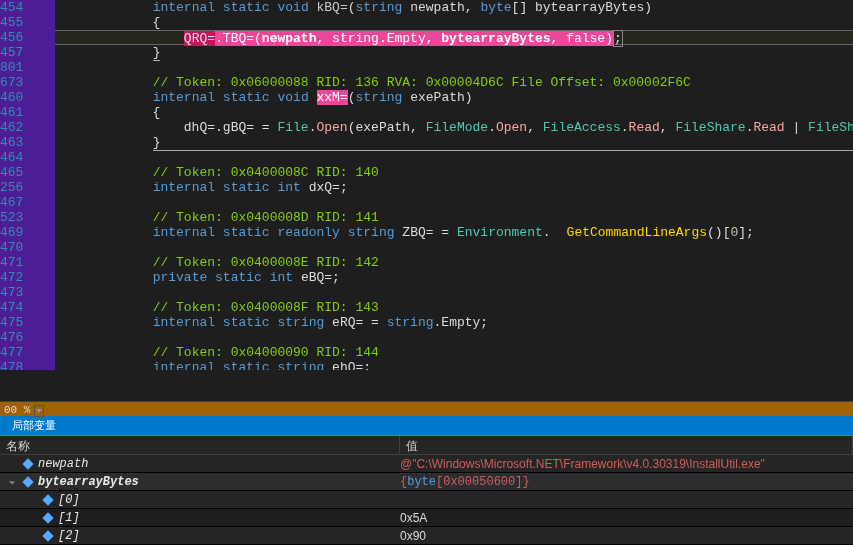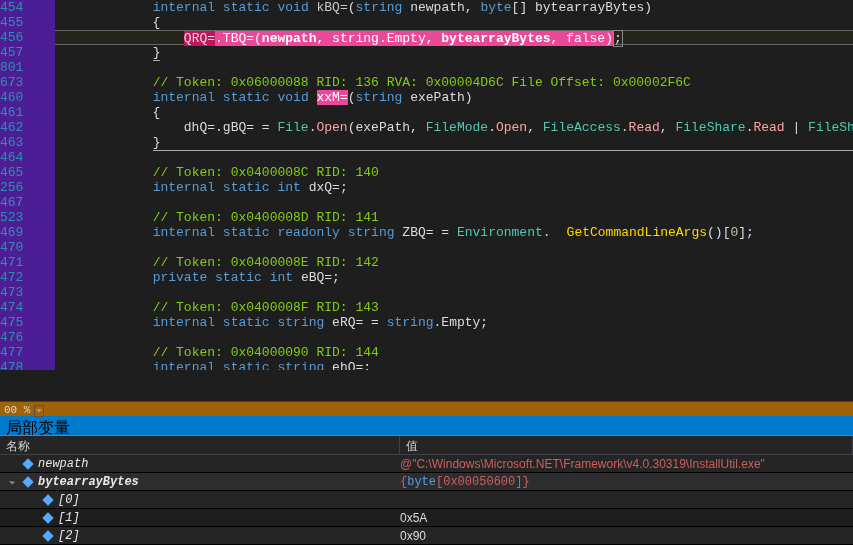--- a/index.html
+++ b/index.html
@@ -17,21 +17,21 @@
 .fn { color:#c8c8c8; }
 .fnCall { color:#ffd700;margin-left:16px; }
 .warn { color:#fca5a5; }
 .hl-sel { background:#be185d; }
 .hl-yel { background:#ec4899; color:#fff; }
 .caret-box { border:1px solid #888; }
 .zoom-bar { height:15px; background:#a16207; border-top:1px solid #3f3f46; display:flex; align-items:flex-end; color:#dcdcdc; font-size:11px;margin-top:31px; }
 .zoom-bar span { padding:0 4px; }
 .zoom-drop { width:10px; height:12px; border:1px solid #555; display:inline-block; position:relative; top:1px; }
 .zoom-drop:after { content:""; border-left:3px solid transparent; border-right:3px solid transparent; border-top:4px solid #999; position:absolute; top:3px; left:1px; }
-.locals-title { height:19px; background:#007acc; color:#000000; font-size:16px; padding:2px 6px; font-family:'Microsoft YaHei',sans-serif; }
+.locals-title { height:19px; background:#007acc; color:#ffffff; font-size:11px; padding:2px 12px; font-family:'Microsoft YaHei',sans-serif; }
 .locals-header { display:flex; height:20px; background:#252526; border-top:1px solid #3b82f6; border-bottom:1px solid #3f3f46; color:#d0d0d0; font-family:'Microsoft YaHei',sans-serif; font-size:12px; }
 .locals-header div { padding:2px 6px; border-right:1px solid #3f3f46; }
 .col-name { width:400px; flex-shrink:0; }
 .col-val { flex:1; }
 .locals-body { background:#1e1e1e; }
 .var-row { display:flex; height:18px; align-items:center; border-bottom:1px solid #000; }
 .var-row:nth-child(odd){ background:#252526; }
 .var-row:nth-child(even){ background:#1e1e1e; }
 .var-name-cell { width:400px; display:flex; align-items:center; font-family:'Segoe UI',sans-serif; font-size:12px; }
 .var-val-cell { flex:1; font-family:'Segoe UI',sans-serif; font-size:12px; color:#dcdcdc; }

